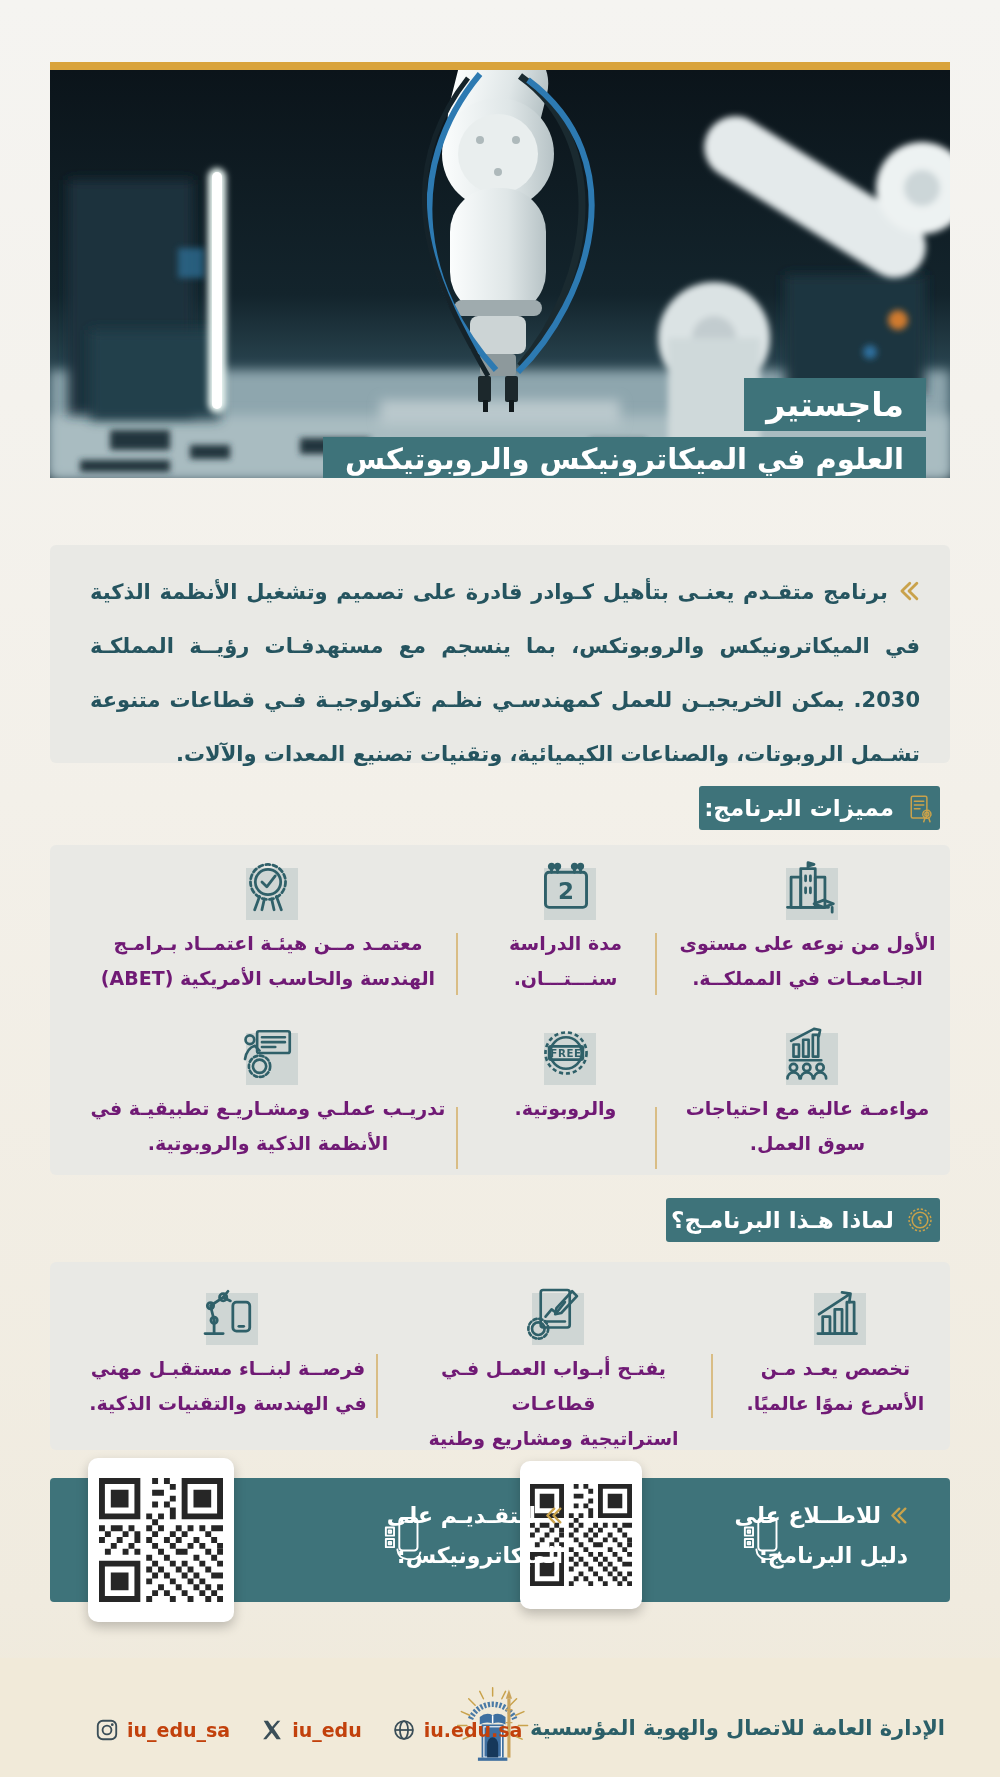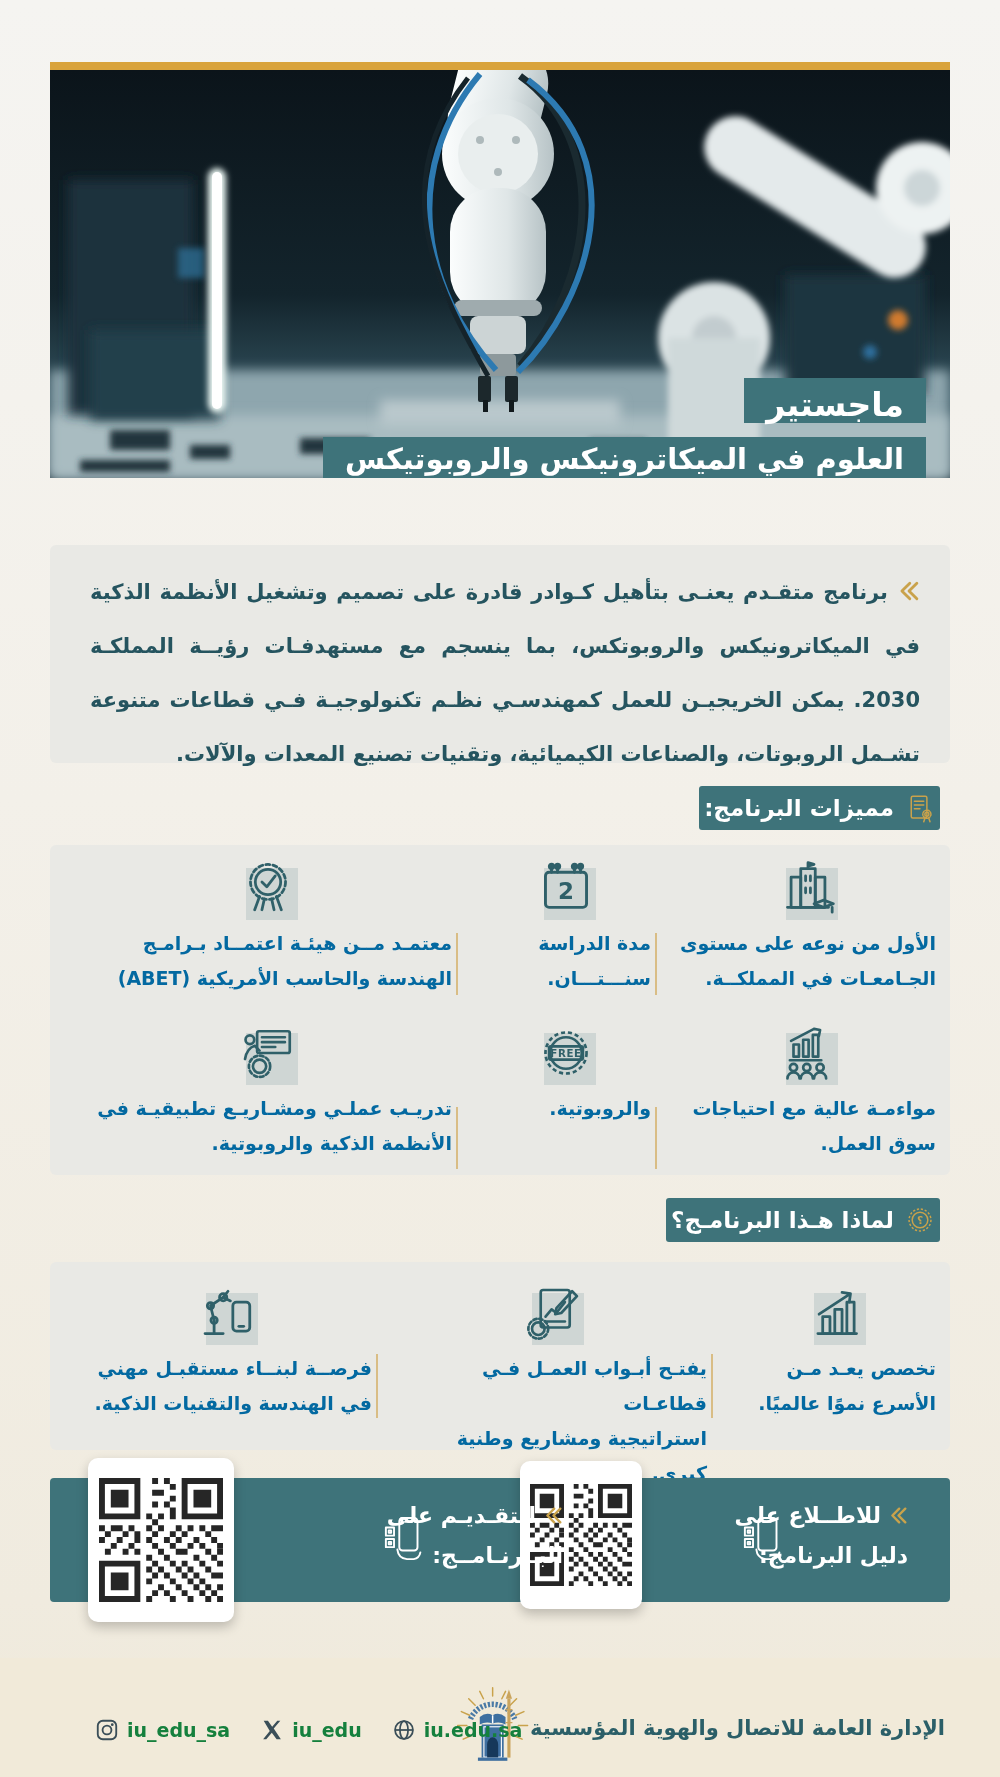--- a/index.html
+++ b/index.html
@@ -10,21 +10,21 @@
   }
   
   .hero{ position:absolute; left:50px; top:62px; width:900px; height:416px; }
   .hero-goldbar{ height:8px; background:#d9a33c; }
   .hero-photo{ position:relative; width:100%; height:408px; background:#101c22; overflow:hidden; }
   .hero-photo svg{ display:block; width:100%; height:100%; }
   .title-banner{
     position:absolute; background:#3e737a; color:#fff; font-weight:bold;
     direction:rtl; text-align:right; padding:0 22px; white-space:nowrap;
   }
-  .title-line1{ right:74px; top:378px; height:45px; line-height:53px; font-size:33px; }
+  .title-line1{ right:74px; top:378px; height:53px; line-height:53px; font-size:33px; }
   .title-line2{ right:74px; top:437px; height:41px; line-height:45px; font-size:29px; }
   
   .intro-card{
     position:absolute; left:50px; top:545px; width:900px; height:218px;
     background:#e9e9e5; border-radius:6px; padding:20px 30px 0 40px;
     direction:rtl; text-align:justify; color:#25545f; font-weight:bold;
     font-size:21px; line-height:54px;
   }
   .chev{ width:22px; height:22px; vertical-align:-3px; margin-left:10px; }
   
@@ -45,21 +45,21 @@
   .row-why{ grid-template-columns:229px 335px 316px; height:188px; }
   .cell{ display:flex; flex-direction:column; padding:0 14px; }
   .icon-wrap{ position:relative; width:58px; height:58px; margin:14px auto 9px; }
   .row-why .icon-wrap{ margin-top:22px; }
   .icon-wrap::after{
     content:""; position:absolute; left:7px; top:9px; width:52px; height:52px;
     background:rgba(88,126,136,.18);
   }
   .icon-wrap svg{ position:relative; z-index:1; width:58px; height:58px; color:#2f6069; }
   .cell-text{
-    direction:rtl; text-align:right; white-space:pre-line; color:#0369a1;
+    direction:rtl; text-align:center; white-space:pre-line; color:#701a75;
     font-weight:bold; font-size:19px; line-height:35px;
   }
   .vdiv{ position:absolute; width:2px; background:#d9bd85; }
   
   .qr-bar{ position:absolute; left:50px; top:1478px; width:900px; height:124px; background:#3e737a; border-radius:4px; }
   .qr-card{
     position:absolute; background:#fff; border-radius:10px;
     box-shadow:0 5px 12px rgba(0,0,0,.22); display:flex; align-items:center; justify-content:center;
   }
   .qr-card-apply{ left:88px; top:1458px; width:146px; height:164px; }
@@ -73,21 +73,21 @@
   .qr-label-view{ right:92px; top:1496px; }
   .qr-label-apply{ right:437px; top:1496px; }
   .qr-label .chev{ width:19px; height:19px; margin-left:8px; vertical-align:-2px; }
   .scan-icon{ position:absolute; width:46px; height:54px; color:#fff; }
   .scan-view{ left:742px; top:1512px; }
   .scan-apply{ left:383px; top:1512px; }
   
   .footer{ position:absolute; left:0; top:1658px; width:1000px; height:119px; background:#f1ead9; }
   .dept{ position:absolute; right:55px; top:58px; direction:rtl; color:#2b5f68; font-weight:bold; font-size:21px; }
   .uni-logo{ position:absolute; left:440px; top:26px; width:120px; height:92px; }
-  .socials{ position:absolute; left:95px; top:60px; display:flex; align-items:center; gap:30px; color:#15803d; }
+  .socials{ position:absolute; left:95px; top:60px; display:flex; align-items:center; gap:30px; color:#c2410c; }
   .social-item{ display:flex; align-items:center; gap:8px; font-size:19px; font-weight:bold; }
   .social-item svg{ width:24px; height:24px; color:#3a4e58; }
 </style>
 </head>
 <body>
 
 <svg width="0" height="0" style="position:absolute" aria-hidden="true">
 <defs>
   <symbol id="sym-chev" viewBox="0 0 28 28">
     <g fill="none" stroke="#c9a24b" stroke-width="3.6" stroke-linecap="round" stroke-linejoin="round">
@@ -461,21 +461,21 @@
   <div class="qr-card qr-card-view">
     <svg>
         <use href="#sym-qr"></use>
       </svg>
   </div>
 
   <div class="qr-label qr-label-apply">
     <div><svg class="chev">
           <use href="#sym-chev"></use>
         </svg><span>للتقـديـم على</span></div>
-    <div>البــرنـامــج:</div>
+    <div>الميكاترونيكس:</div>
   </div>
   <svg class="scan-icon scan-apply">
       <use href="#sym-scan"></use>
     </svg>
   <div class="qr-card qr-card-apply">
     <svg>
         <use href="#sym-qr"></use>
       </svg>
   </div>
 

